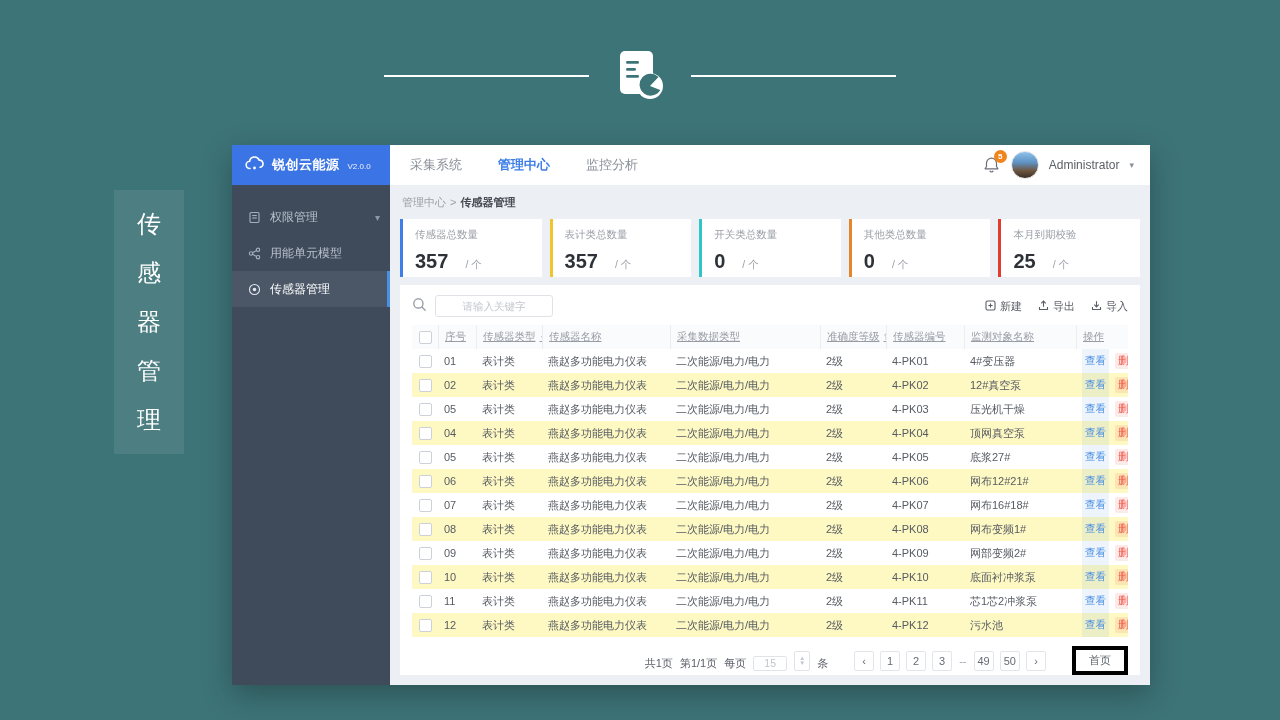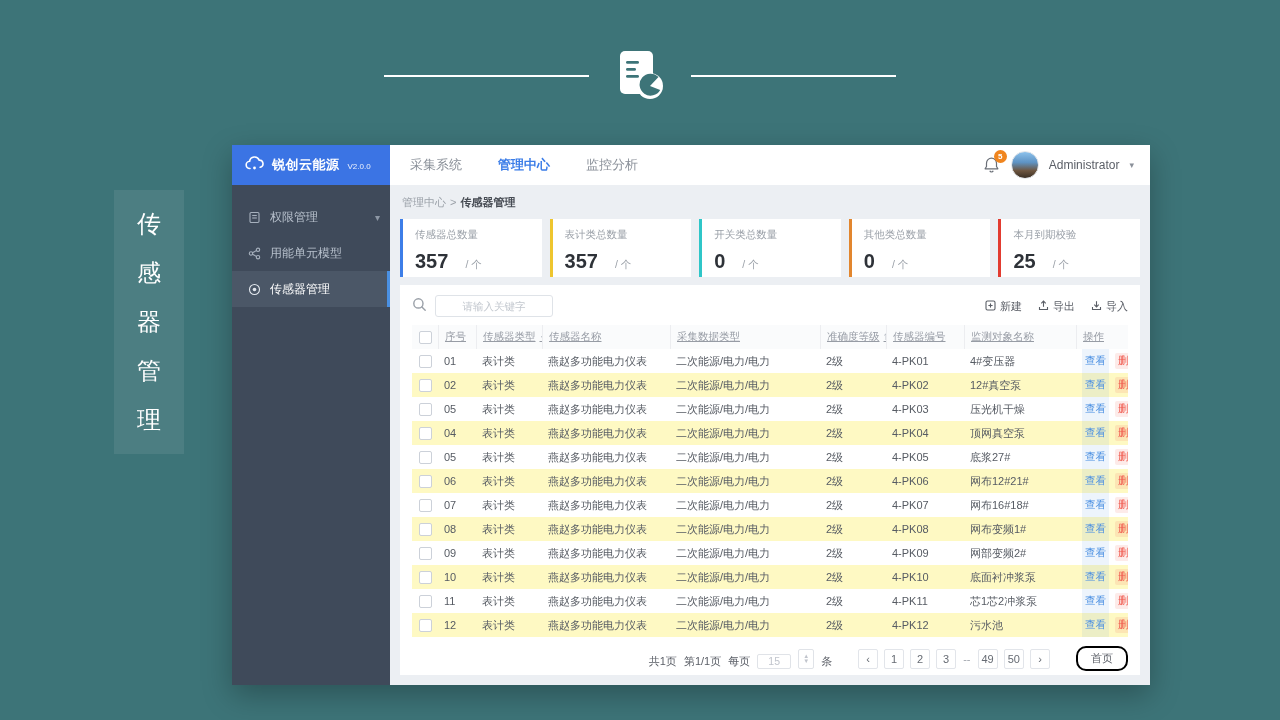--- a/index.html
+++ b/index.html
@@ -89,21 +89,21 @@
               font-size:11px;color:#5a5e66;flex-shrink:0;}
   .pg-info{display:flex;align-items:flex-end;gap:7px;}
   .pg-size-box{width:34px;height:15px;border:1px solid #e0e3e8;border-radius:2px;color:#c0c4cc;font-size:10.5px;
                text-align:center;box-sizing:border-box;outline:none;background:#fff;}
   .pg-stepper{width:16px;height:20px;border:1px solid #e0e3e8;border-radius:2px;box-sizing:border-box;display:flex;
               flex-direction:column;align-items:center;justify-content:center;color:#c0c4cc;font-size:6px;line-height:5px;cursor:pointer;}
   .pager{display:flex;align-items:center;gap:6px;}
   .pg-btn{min-width:20px;height:20px;border:1px solid #e2e5ea;border-radius:2px;display:flex;align-items:center;
           justify-content:center;color:#666b73;background:#fff;padding:0 3px;box-sizing:border-box;cursor:pointer;}
   .pg-ellipsis{color:#a0a5ad;margin:0 1px;}
-  .home-btn{width:48px;height:21px;border:2px solid #000000;border-radius:10px;display:flex;align-items:center;
+  .home-btn{width:48px;height:21px;border:4px solid #000000;border-radius:0;display:flex;align-items:center;
             justify-content:center;color:#5a5e66;background:#fff;cursor:pointer;}
 </style>
 </head>
 <body>
 
 <div class="stage">
 
   <div class="banner">
     <div class="hline"></div>
     <div class="banner-center">

